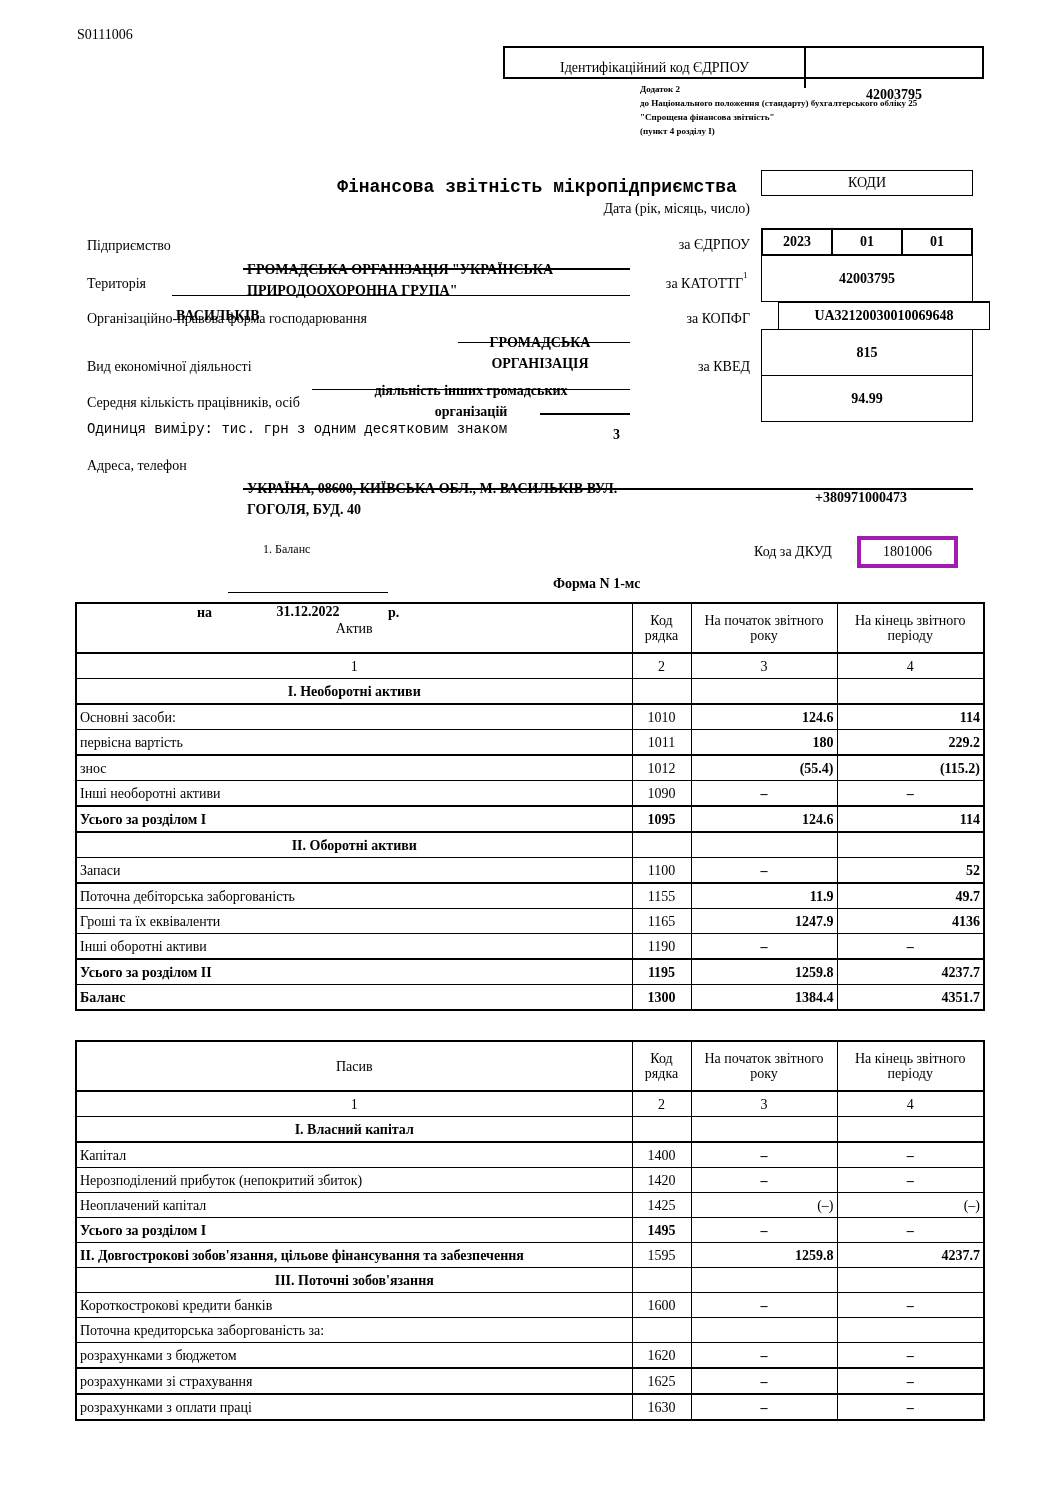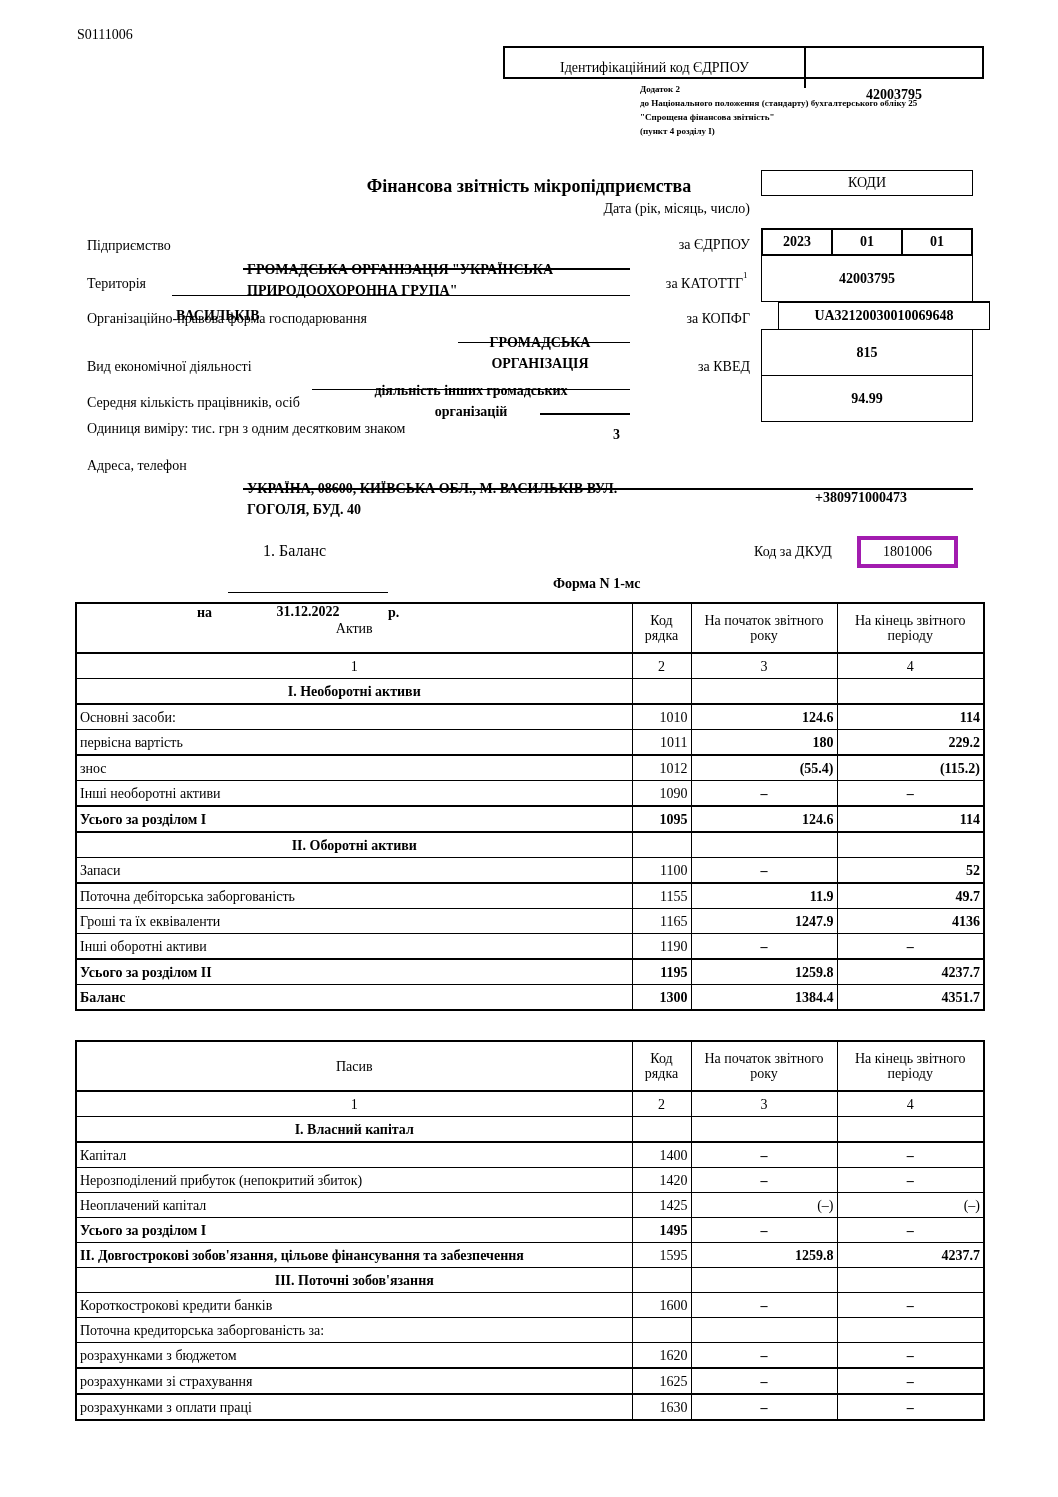--- a/index.html
+++ b/index.html
@@ -7,21 +7,21 @@
   .abs { position: absolute; }
   .b { font-weight: bold; margin-top: 32px; }
   .c { text-align: center; }
   .r { text-align: right; }
   .line { position: absolute; border-bottom: 1px solid #000; }
   .box { position: absolute; border: 2px solid #000; box-sizing: border-box; }
   .cell { position: absolute; box-sizing: border-box; display: flex; align-items: center; justify-content: center; text-align: center; }
   table.bal { position: absolute; border-collapse: collapse; table-layout: fixed; }
   table.bal td { border: 1px solid #000; padding: 0 3px; height: 24px; font-size: 14px; line-height: 15px; }
   table.bal td.c1 { text-align: left; }
-  table.bal td.c2 { text-align: right; }
+  table.bal td.c2 { text-align: center; }
   table.bal td.c3, table.bal td.c4 { text-align: right; font-weight: bold; }
   table.bal td.dash { text-align: center; font-weight: bold; }
   table.bal tr.hdr td { height: 48px; text-align: center; font-weight: normal; }
   table.bal tr.num td { text-align: center; font-weight: normal; }
   table.bal tr.sec td.c1 { text-align: center; font-weight: bold; }
   table.bal tr.total td { font-weight: bold; }
   table.bal tr.thick td { border-top: 2px solid #000; }
   .small { font-size: 9px; line-height: 14px; font-weight: bold; }
 </style>
 </head>
@@ -35,21 +35,21 @@
 </div>
 
 <div class="abs small" style="left:640px;top:82px;">
   <div>Додаток 2</div>
   <div>до Національного положення (стандарту) бухгалтерського обліку 25</div>
   <div>"Спрощена фінансова звітність"</div>
   <div>(пункт 4 розділу І)</div>
 </div>
 
 <div class="abs b" style="left:0;width:1058px;top:144px;font-size:18px;text-align:center;">
-  <span style="position:relative;left:0px;">Фінансова звітність мікропідприємства</span>
+  <span style="position:relative;left:8px;font-family:Liberation Mono, monospace;">Фінансова звітність мікропідприємства</span>
 </div>
 
 <div class="abs" style="left:761px;top:170px;width:212px;height:220px;">
   <div class="cell" style="left:0;top:0;width:212px;height:26px;border:1px solid #000;">КОДИ</div>
   <div class="cell b" style="left:0;top:26px;width:72px;height:28px;border:2px solid #000;">2023</div>
   <div class="cell b" style="left:70px;top:26px;width:72px;height:28px;border:2px solid #000;">01</div>
   <div class="cell b" style="left:140px;top:26px;width:72px;height:28px;border:2px solid #000;">01</div>
   <div class="cell b" style="left:0;top:52px;width:212px;height:48px;border:1px solid #000;border-top:2px solid #000;">42003795</div>
   <div class="cell b" style="left:17px;top:99px;width:212px;height:29px;border:1px solid #000;border-top:2px solid #000;">UA32120030010069648</div>
   <div class="cell b" style="left:0;top:127px;width:212px;height:47px;border:1px solid #000;">815</div>
@@ -85,31 +85,31 @@
 <div class="abs b c" style="left:312px;width:318px;top:348px;line-height:21px;">
   <div>діяльність інших громадських</div>
   <div>організацій</div>
 </div>
 <div class="line" style="left:312px;top:389px;width:318px;"></div>
 
 <div class="abs" style="left:87px;top:395px;">Середня кількість працівників, осіб</div>
 <div class="abs b r" style="left:540px;width:80px;top:395px;">3</div>
 <div class="line" style="left:540px;top:413px;width:90px;border-bottom-width:2px;"></div>
 
-<div class="abs" style="left:87px;top:421px;">Одиниця виміру: тис. грн з одним десятковим знаком</div>
+<div class="abs" style="left:87px;top:421px;font-family:Liberation Mono, monospace;">Одиниця виміру: тис. грн з одним десятковим знаком</div>
 
 <div class="abs" style="left:87px;top:458px;">Адреса, телефон</div>
 <div class="abs b" style="left:247px;top:446px;line-height:21px;">
   <div>УКРАЇНА, 08600, КИЇВСЬКА ОБЛ., М. ВАСИЛЬКІВ ВУЛ.</div>
   <div>ГОГОЛЯ, БУД. 40</div>
 </div>
 <div class="abs b" style="left:815px;top:458px;">+380971000473</div>
 <div class="line" style="left:243px;top:488px;width:730px;border-bottom-width:2px;"></div>
 
-<div class="abs" style="left:263px;top:542px;font-size:16px;">1. Баланс</div>
+<div class="abs" style="left:263px;top:542px;font-size:12px;">1. Баланс</div>
 <div class="abs b" style="left:553px;top:544px;">Форма N 1-мс</div>
 <div class="abs" style="left:754px;top:544px;">Код за ДКУД</div>
 <div class="cell" style="left:857px;top:536px;width:101px;height:32px;border:4px solid #a21caf;">1801006</div>
 <div class="abs b" style="left:197px;top:573px;">на</div>
 <div class="abs b c" style="left:228px;width:160px;top:572px;">31.12.2022</div>
 <div class="line" style="left:228px;top:592px;width:160px;"></div>
 <div class="abs b" style="left:388px;top:573px;">р.</div>
 
 <table class="bal" style="left:75px;top:602px;width:908px;border:2px solid #000;">
   <colgroup>

